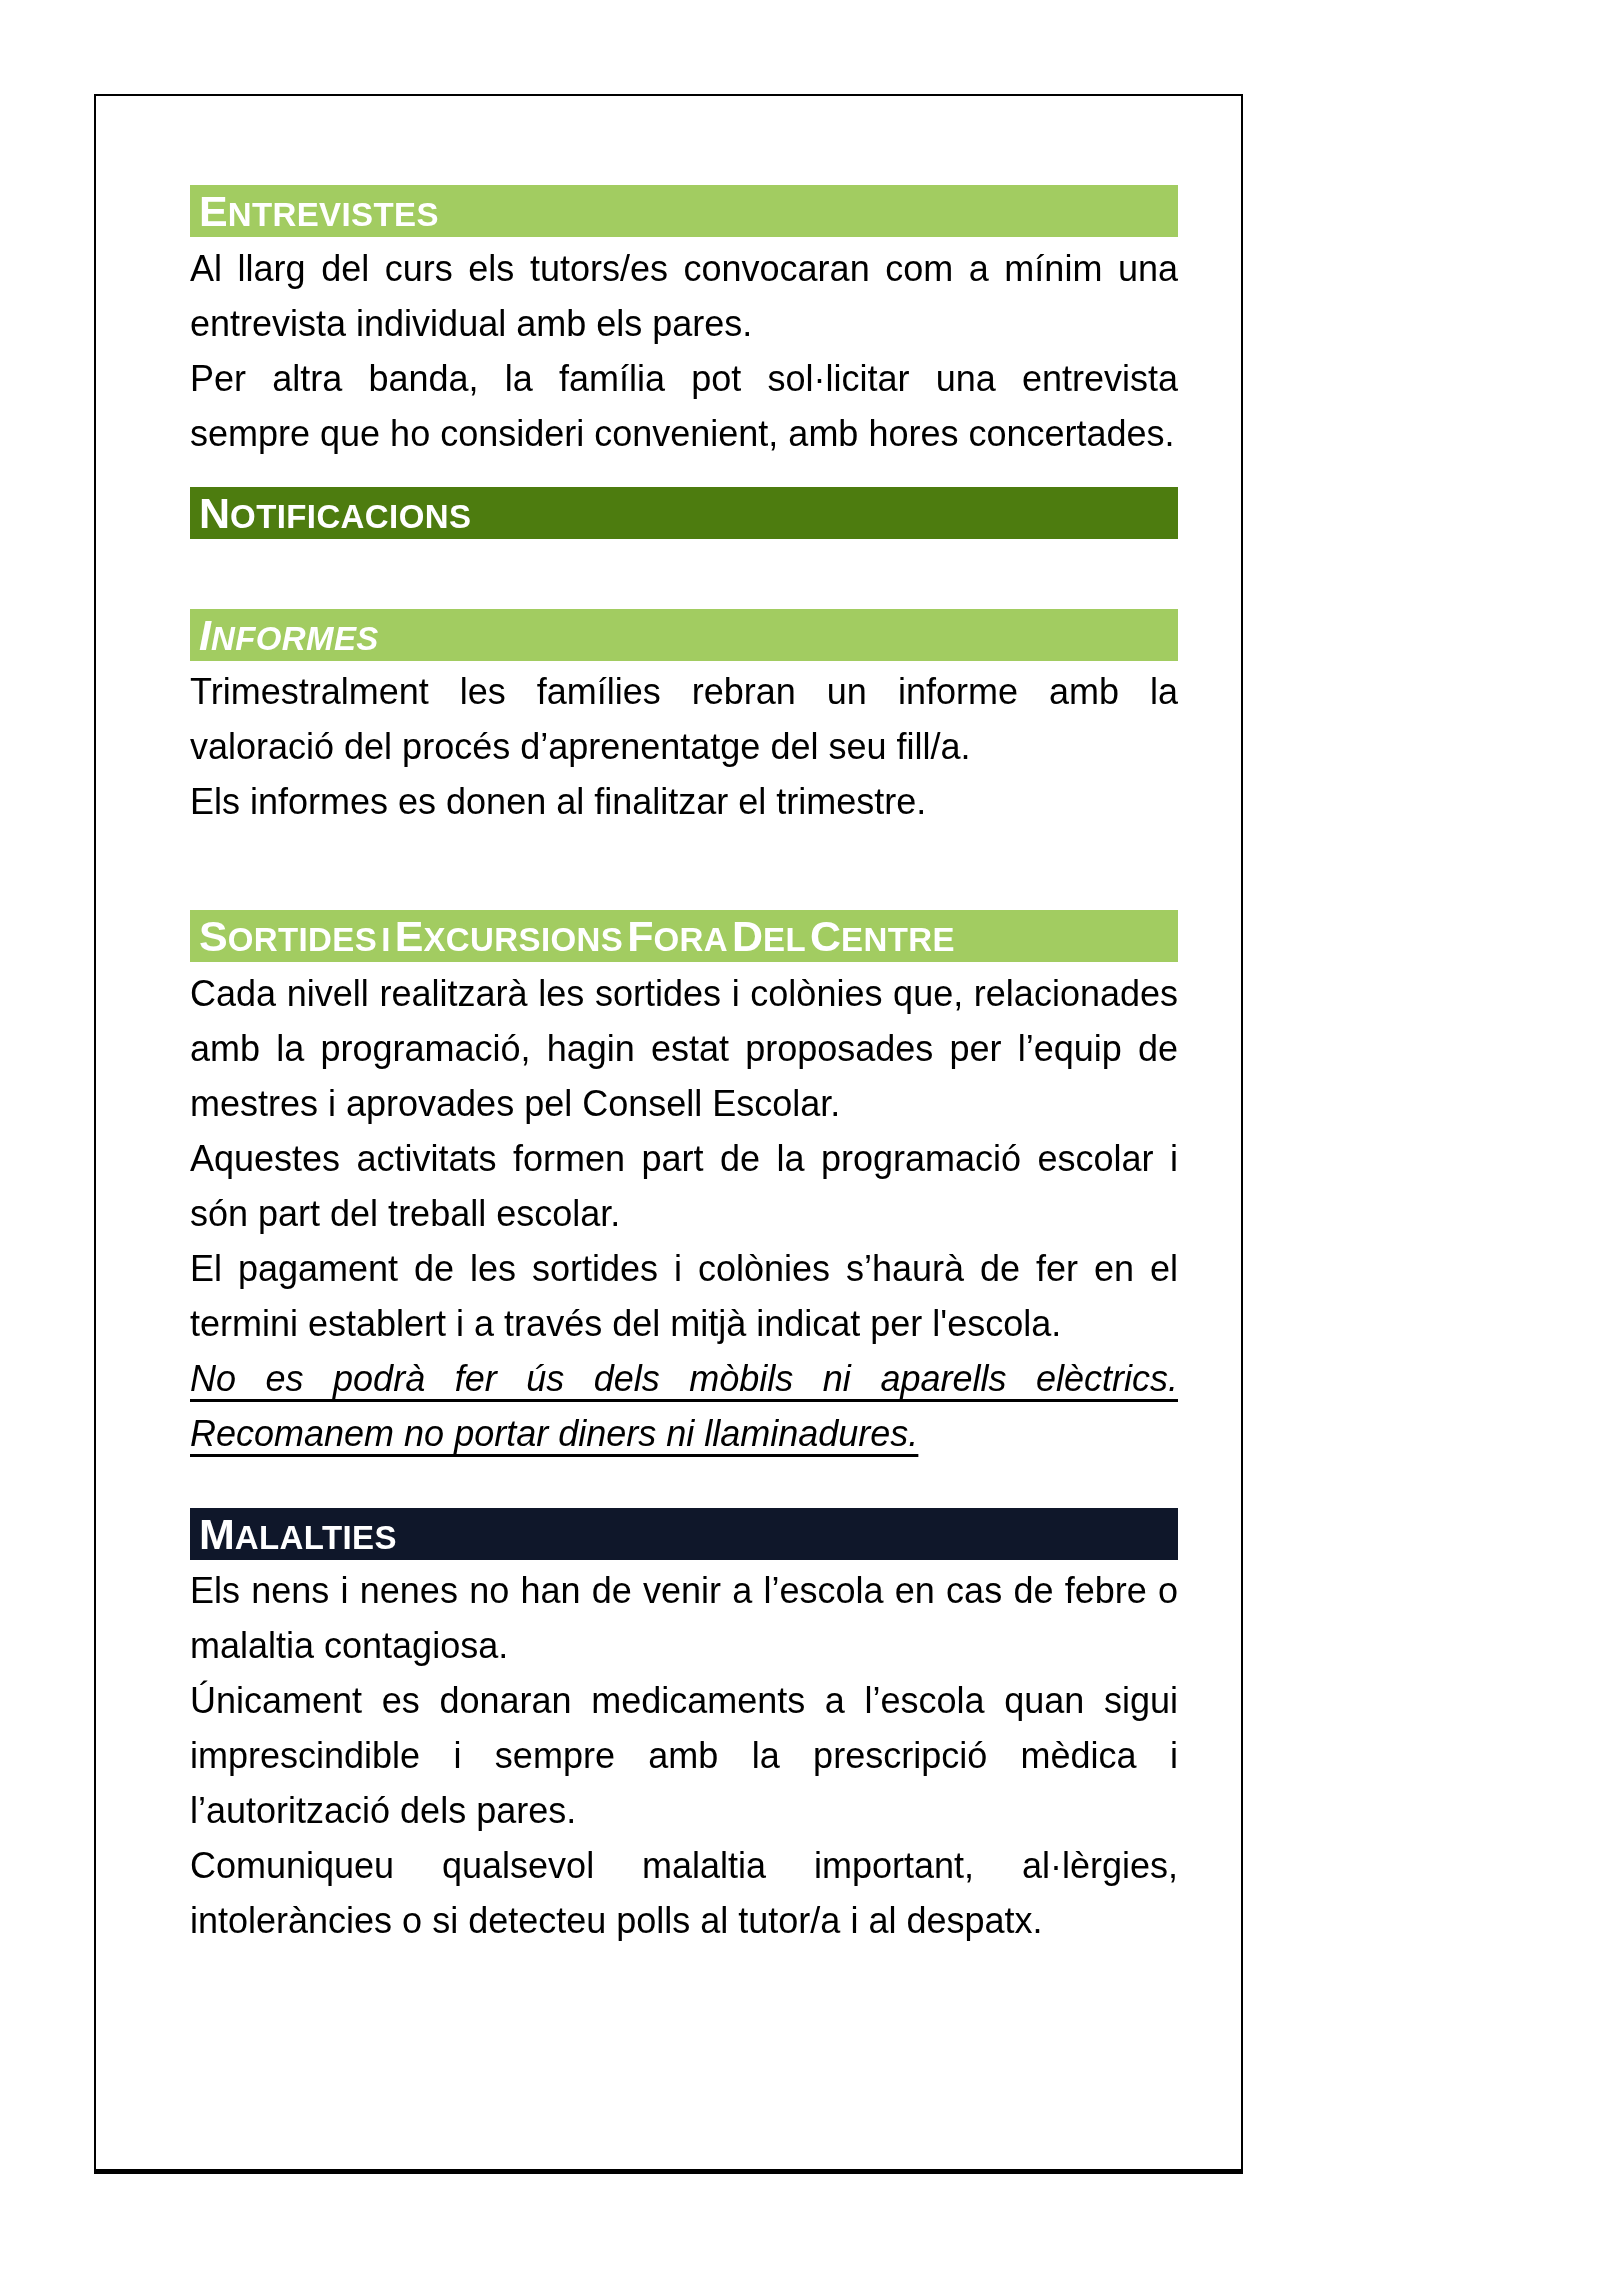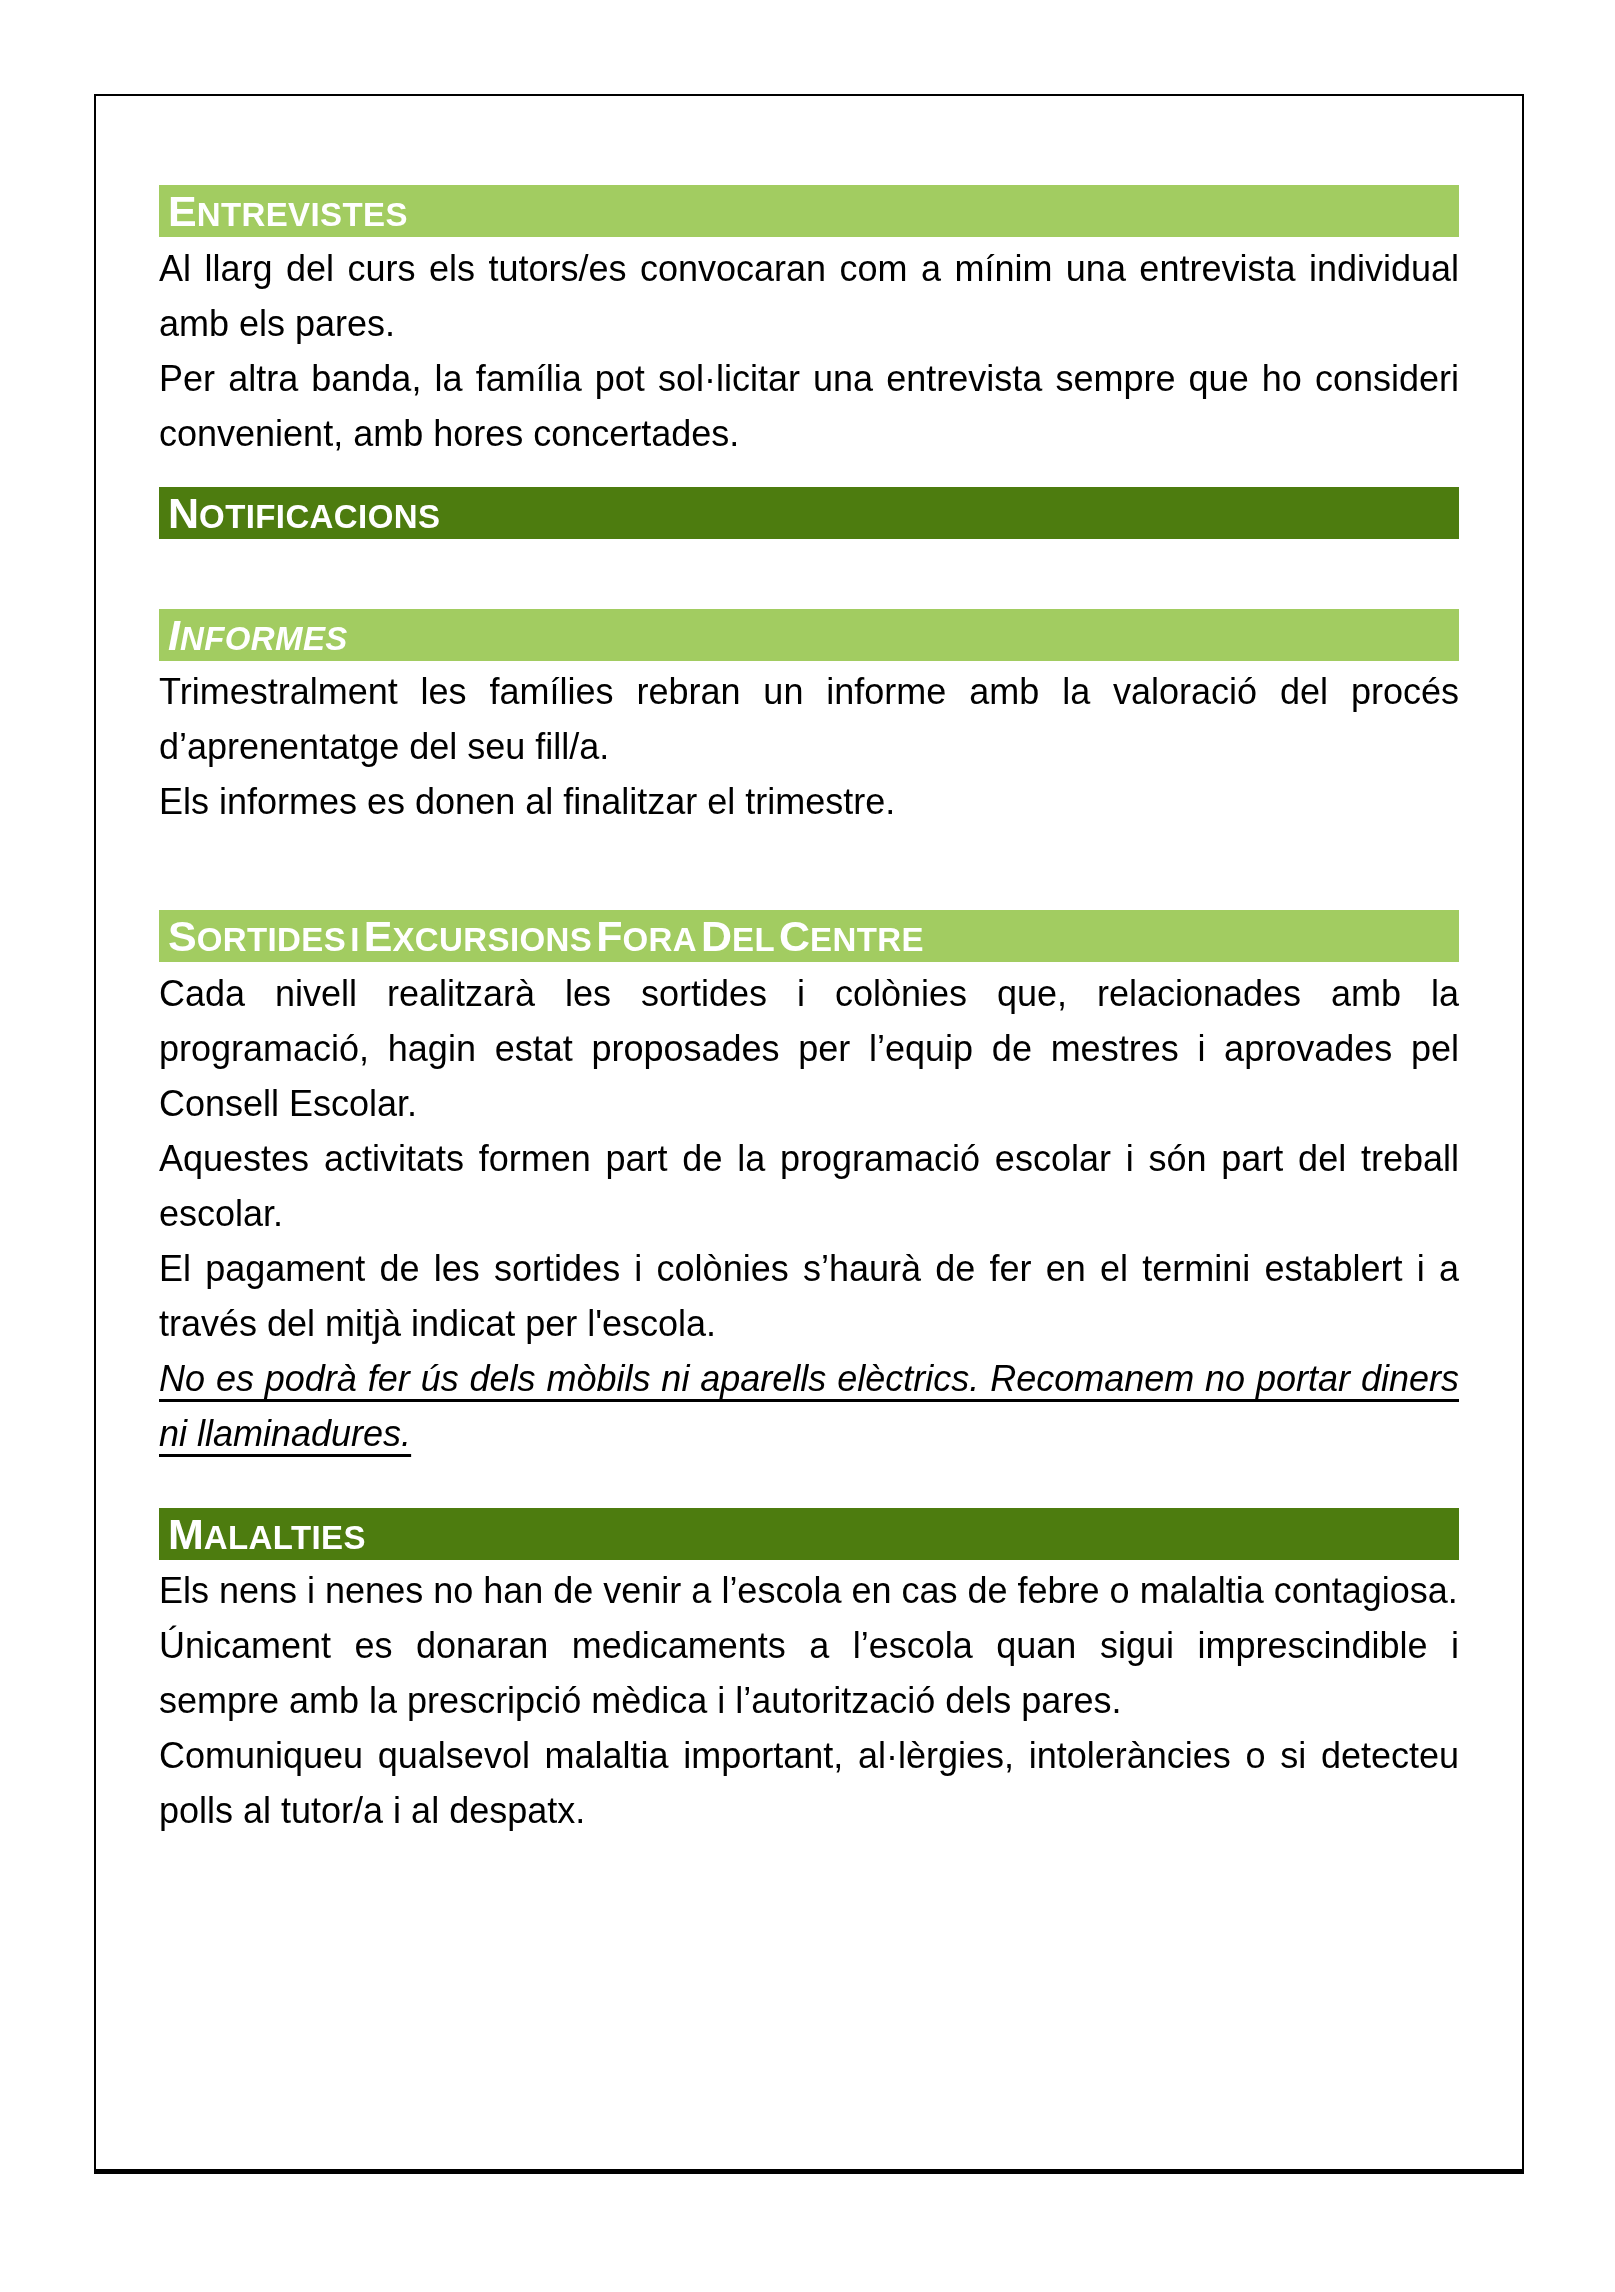--- a/index.html
+++ b/index.html
@@ -8,26 +8,26 @@
     width: 1616px;
     height: 2293px;
     background: #ffffff;
     font-family: "Liberation Sans", "DejaVu Sans", sans-serif;
     color: #000000;
   }
   .frame {
     position: absolute;
     left: 94px;
     top: 94px;
-    width: 1430px;
+    width: 1149px;
     height: 2080px;
     box-sizing: border-box;
     border: 2.7px solid #000000;
     border-bottom-width: 5.4px;
-    padding: 89px 63px 0 63px;
+    padding: 89px 63px 0 94px;
     overflow: hidden;
   }
   .section { margin: 0; }
   .s1 { margin-top: 0; }
   .s2 { margin-top: 26px; }
   .s3 { margin-top: 70px; }
   .s4 { margin-top: 81px; }
   .s5 { margin-top: 47px; }
   .bar {
     height: 52px;
@@ -81,21 +81,21 @@
         <section class="section s4">
           <div class="bar" style="background: rgb(162, 204, 97); color: rgb(255, 255, 255);"><span><span class="cap">S</span><span class="sc">ORTIDES</span> <span class="sc">I</span> <span class="cap">E</span><span class="sc">XCURSIONS</span> <span class="cap">F</span><span class="sc">ORA</span> <span class="cap">D</span><span class="sc">EL</span> <span class="cap">C</span><span class="sc">ENTRE</span></span></div>
           <div class="section-body">
             <p class="para">Cada nivell realitzarà les sortides i colònies que, relacionades amb la programació, hagin estat proposades per l’equip de mestres i aprovades pel Consell Escolar.</p>
             <p class="para">Aquestes activitats formen part de la programació escolar i són part del treball escolar.</p>
             <p class="para">El pagament de les sortides i colònies s’haurà de fer en el termini establert i a través del mitjà indicat per l'escola.</p>
             <p class="para emphasis">No es podrà fer ús dels mòbils ni aparells elèctrics. Recomanem no portar diners ni llaminadures.</p>
           </div>
         </section>
         <section class="section s5">
-          <div class="bar" style="background: #4d7c0f; color: rgb(255, 255, 255);"><span><span class="cap">M</span><span class="sc">ALALTIES</span></span></div>
+          <div class="bar" style="background: #0f172a; color: rgb(255, 255, 255);"><span><span class="cap">M</span><span class="sc">ALALTIES</span></span></div>
           <div class="section-body">
             <p class="para">Els nens i nenes no han de venir a l’escola en cas de febre o malaltia contagiosa.</p>
             <p class="para">Únicament es donaran medicaments a l’escola quan sigui imprescindible i sempre amb la prescripció mèdica i l’autorització dels pares.</p>
             <p class="para">Comuniqueu qualsevol malaltia important, al·lèrgies, intoleràncies o si detecteu polls al tutor/a i al despatx.</p>
           </div>
         </section>
       </div>
   </div>
 </div>
 

